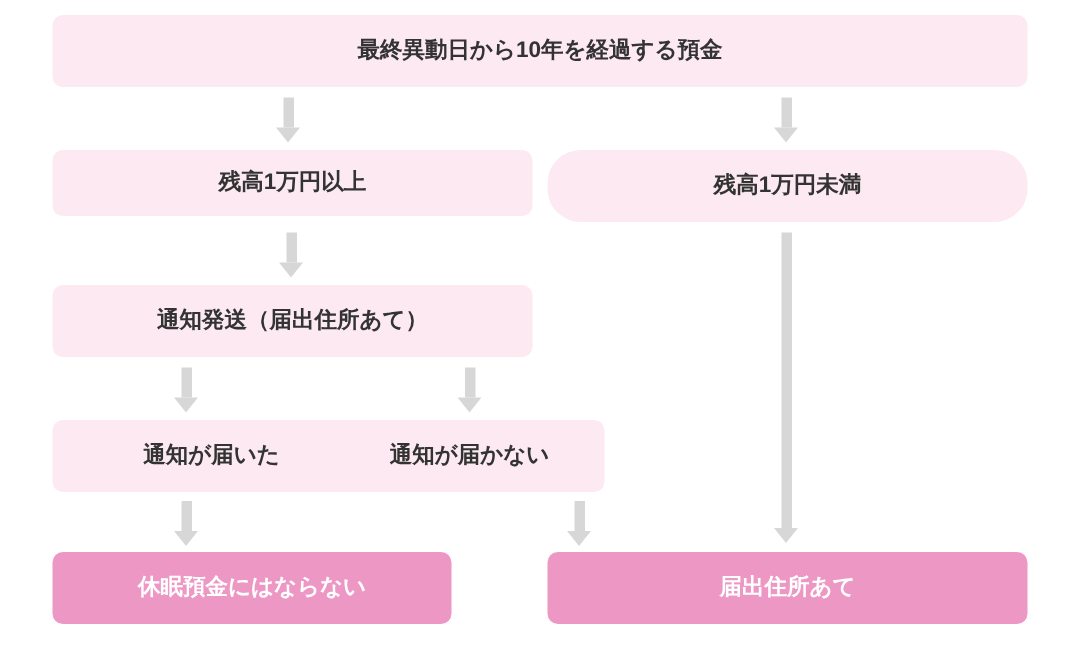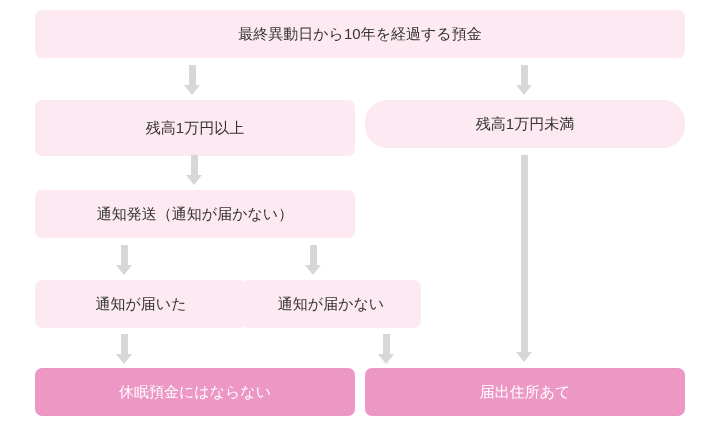--- a/index.html
+++ b/index.html
@@ -20,34 +20,34 @@
     font-family: "Liberation Sans", "DejaVu Sans", sans-serif;
     overflow: hidden;
   }
   .box {
     position: absolute;
     display: flex;
     align-items: center;
     justify-content: center;
     border-radius: 7px;
     font-size: 15px;
-    font-weight: normal;
+    font-weight: bold;
     line-height: 1.2;
     text-align: center;
   }
   .box.light { background: var(--node-fill-light); color: var(--text-dark); }
   .box.accent { background: var(--node-fill-accent); color: var(--text-on-accent); }
 
   .node-root        { left: 35px;  top: 10px;  width: 650px; height: 48px; }
-  .node-bal-over    { left: 35px;  top: 100px; width: 320px; height: 56px; }
+  .node-bal-over    { left: 35px;  top: 100px; width: 320px; height: 44px; }
   .node-bal-under   { left: 365px; top: 100px; width: 320px; height: 48px; border-radius: 22px; }
   .node-notice      { left: 35px;  top: 190px; width: 320px; height: 48px; }
   .node-received    { left: 35px;  top: 280px; width: 212px; height: 48px; }
-  .node-notreceived { left: 223px; top: 280px; width: 180px; height: 48px; margin-left: 18px; }
-  .node-notdormant  { left: 35px;  top: 368px; width: 320px; height: 48px; }
+  .node-notreceived { left: 223px; top: 280px; width: 180px; height: 48px; }
+  .node-notdormant  { left: 35px;  top: 368px; width: 266px; height: 48px; }
   .node-dormant     { left: 365px; top: 368px; width: 320px; height: 48px; }
 
   .arrow {
     position: absolute;
     width: 16px;
     display: flex;
     flex-direction: column;
     align-items: center;
   }
   .arrow .shaft { width: 7px; background: var(--arrow); }
@@ -69,21 +69,21 @@
 
   <div class="box light node-bal-over">
     <span>残高1万円以上</span>
   </div>
 
   <div class="box light node-bal-under">
     <span>残高1万円未満</span>
   </div>
 
   <div class="box light node-notice">
-    <span>通知発送（通知が届かない）</span>
+    <span>通知発送（届出住所あて）</span>
   </div>
 
   <div class="box light node-received">
     <span>通知が届いた</span>
   </div>
 
   <div class="box light node-notreceived">
     <span>通知が届かない</span>
   </div>
 

